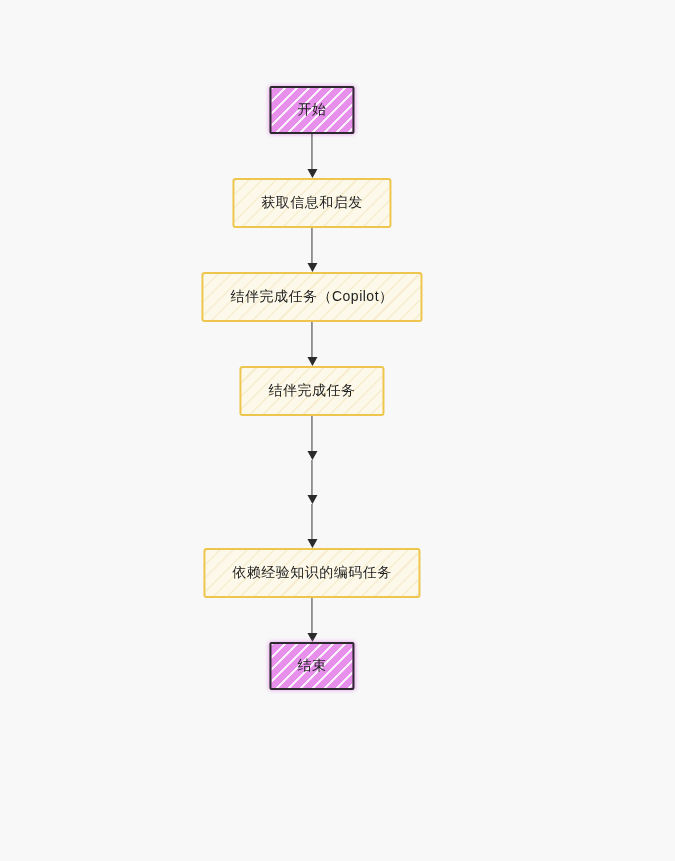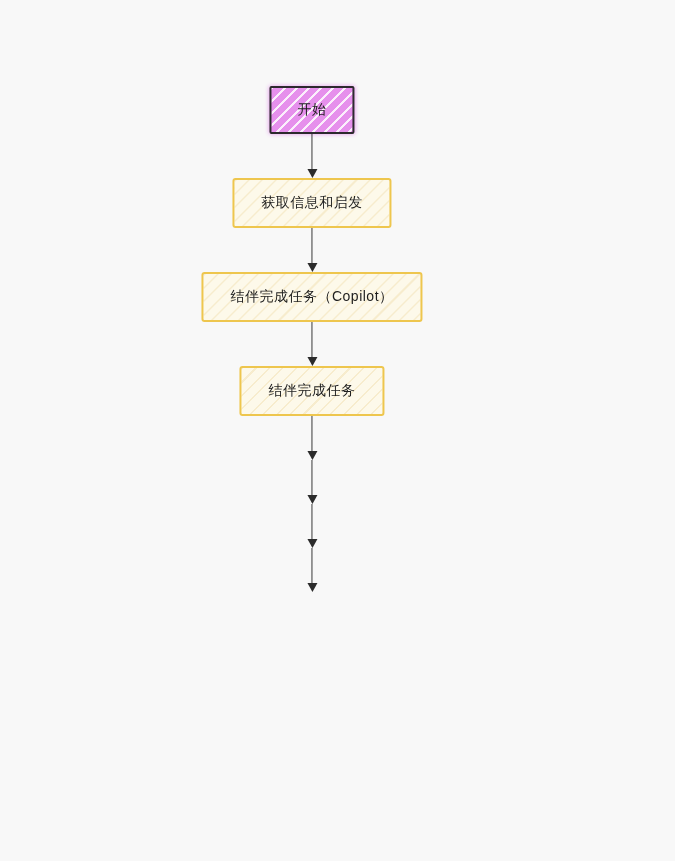--- a/index.html
+++ b/index.html
@@ -134,21 +134,27 @@
       <div class="shaft"></div>
       <div class="head"></div>
     </div>
 
 
     <div class="connector">
       <div class="shaft"></div>
       <div class="head"></div>
     </div>
 
+    <div class="node process">
+      <span>依赖经验知识的编码任务</span>
+    </div>
 
     <div class="connector">
       <div class="shaft"></div>
       <div class="head"></div>
     </div>
 
+    <div class="node terminal">
+      <span>结束</span>
+    </div>
 
   </div>
 </div>
 
 </body></html>

